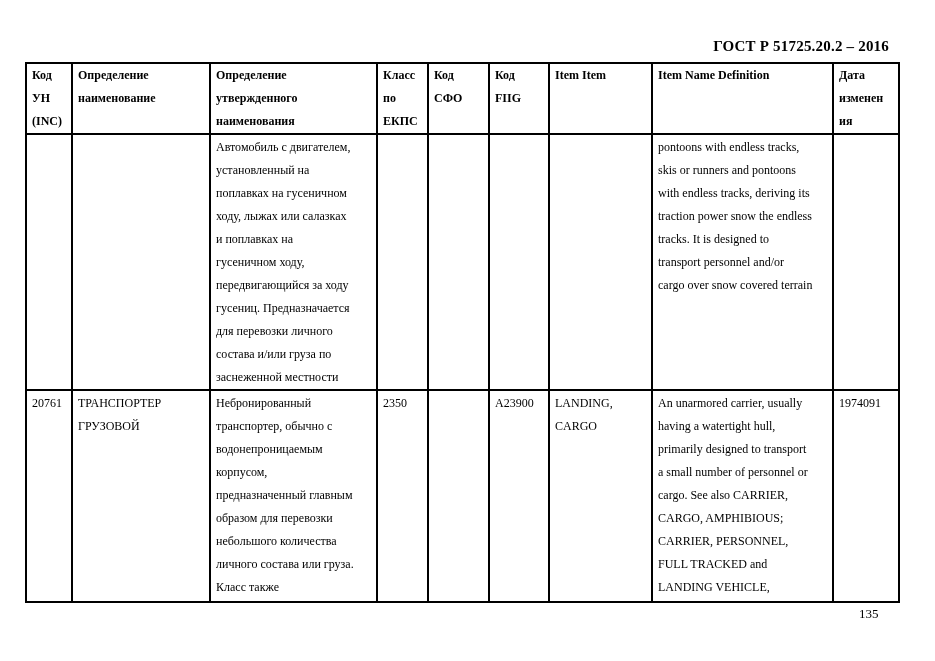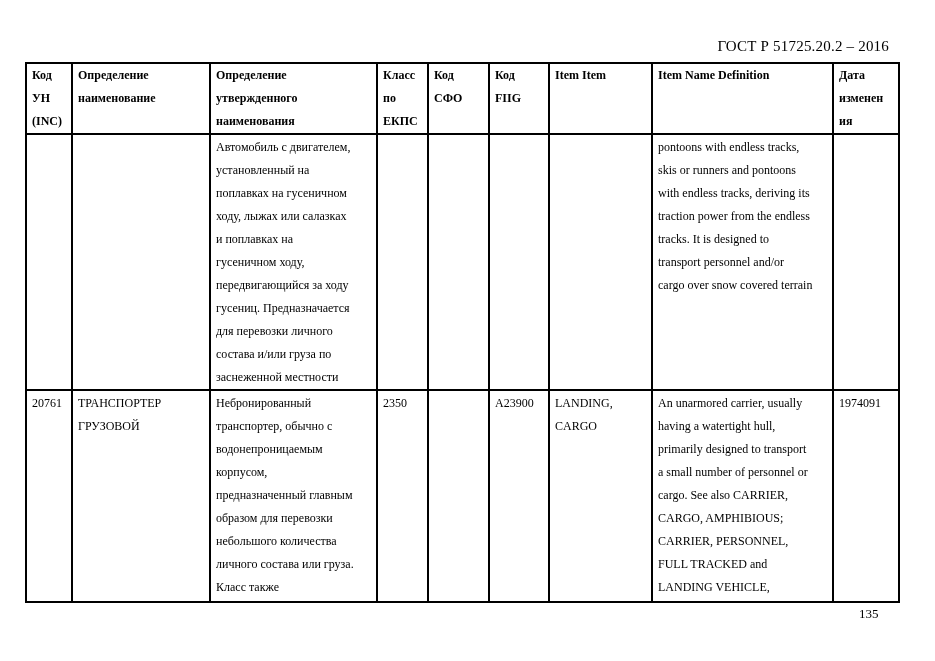--- a/index.html
+++ b/index.html
@@ -1,18 +1,18 @@
 <!DOCTYPE html>
 <html><head>
 <meta charset="utf-8">
 <style>
   html, body { margin: 0; padding: 0; background: #ffffff; }
   body { width: 935px; height: 661px; position: relative; overflow: hidden;
          font-family: "Liberation Serif", "DejaVu Serif", serif; color: #000; }
-  .doc-header { position: absolute; top: 38px; right: 46px; font-size: 15px; font-weight: normal; letter-spacing: 0.2px; }
+  .doc-header { position: absolute; top: 38px; right: 46px; font-size: 15px; font-weight: bold; letter-spacing: 0.2px; }
   .page-number { position: absolute; top: 606px; left: 859px; font-size: 13px; text-align: center; }
   table.grid { position: absolute; left: 25px; top: 62px; border-collapse: collapse; table-layout: fixed; width: 873px; }
   table.grid td, table.grid th { border: 2px solid #000; vertical-align: top; padding: 2px 5px 0 5px;
        font-size: 12px; line-height: 23px; text-align: left; overflow: hidden; }
   table.grid th { font-weight: bold; height: 68px; padding-top: 0px; }
   .line { display: block; white-space: nowrap; }
   tr.row-cont td { height: 249px; padding-top: 1px; margin-top: 34px; }
   tr.row-main td { height: 209px; padding-top: 1px; }
 </style>
 </head>
@@ -92,21 +92,21 @@
         <span class="line">заснеженной местности</span>
       </td>
       <td></td>
       <td></td>
       <td></td>
       <td></td>
       <td>
         <span class="line">pontoons with endless tracks,</span>
         <span class="line">skis or runners and pontoons</span>
         <span class="line">with endless tracks, deriving its</span>
-        <span class="line">traction power from the endless</span>
+        <span class="line">traction power snow the endless</span>
         <span class="line">tracks. It is designed to</span>
         <span class="line">transport personnel and/or</span>
         <span class="line">cargo over snow covered terrain</span>
       </td>
       <td></td>
     </tr>
     <tr class="row-main">
       <td>
         <span class="line">20761</span>
       </td>

